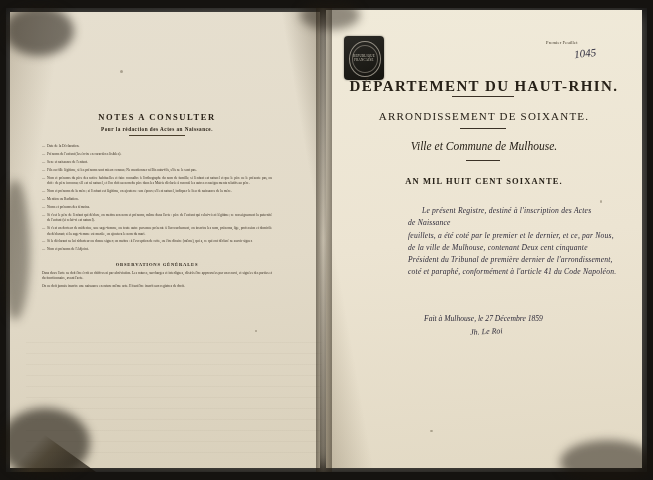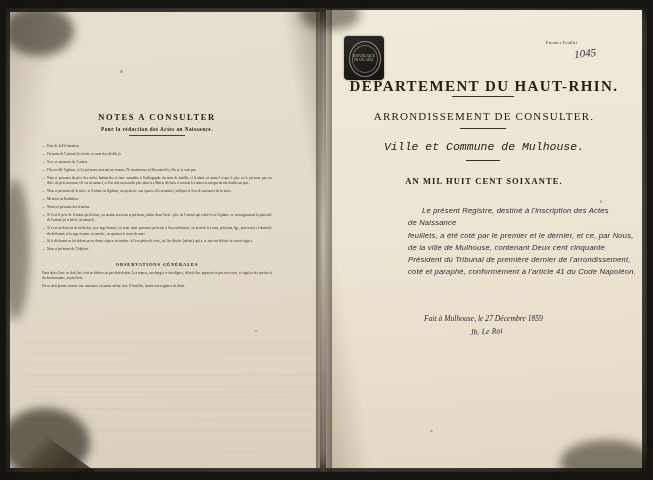--- a/index.html
+++ b/index.html
@@ -241,21 +241,21 @@
   }
   .ville {
     position: absolute;
     left: 326px;
     top: 140px;
     width: 316px;
     text-align: center;
     font-size: 11.5px;
     font-style: italic;
     color: #272118;
-    font-family: Liberation Mono, monospace;
+    font-family: Liberation Serif, serif;
   }
   .rule-c {
     position: absolute;
     left: 466px; top: 160px;
     width: 34px; height: 1px;
     background: #3a3126;
   }
   .annee {
     position: absolute;
     left: 326px;
@@ -268,21 +268,21 @@
     color: #272118;
   }
 
   
   .hand {
     position: absolute;
     left: 408px;
     top: 205px;
     width: 214px;
     color: #2e2b3a;
-    font-family: Liberation Sans, sans-serif;
+    font-family: Liberation Serif, serif;
     font-style: italic;
     font-size: 7.6px;
     line-height: 1.62;
     letter-spacing: .2px;
   }
   .hand .l { display: block; white-space: nowrap; }
   .hand .indent { padding-left: 14px; }
   .hand-date {
     position: absolute;
     left: 424px;
@@ -369,21 +369,21 @@
     <div class="oval2"></div>
     <div class="stamp-text">REPUBLIQUE FRANCAISE</div>
   </div>
 
   <div class="folio-label">Premier Feuillet</div>
   <div class="folio-num">1045</div>
 
   <div class="dept">DÉPARTEMENT DU HAUT-RHIN.</div>
   <div class="rule-a"></div>
 
-  <div class="arr">ARRONDISSEMENT DE CONSULTER.</div>
+  <div class="arr">ARRONDISSEMENT DE SOIXANTE.</div>
   <div class="rule-b"></div>
 
   <div class="ville">Ville et Commune de Mulhouse.</div>
   <div class="rule-c"></div>
 
   <div class="annee">AN MIL HUIT CENT SOIXANTE.</div>
 
   <div class="hand">
     <span class="l indent">Le présent Registre, destiné à l'inscription des Actes</span>
     <span class="l">de Naissance</span>

